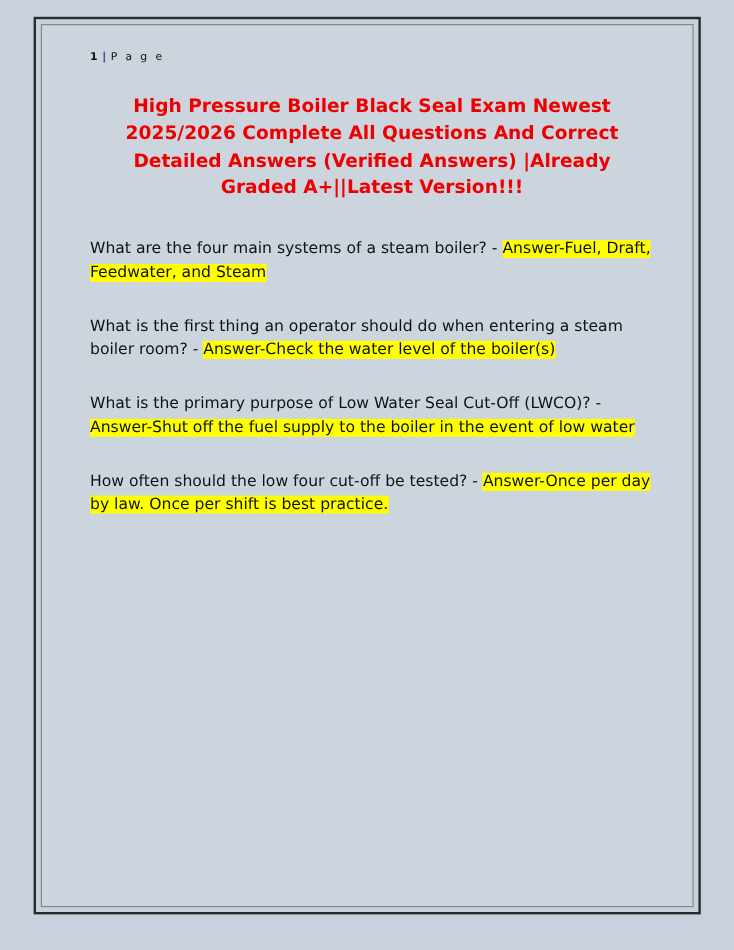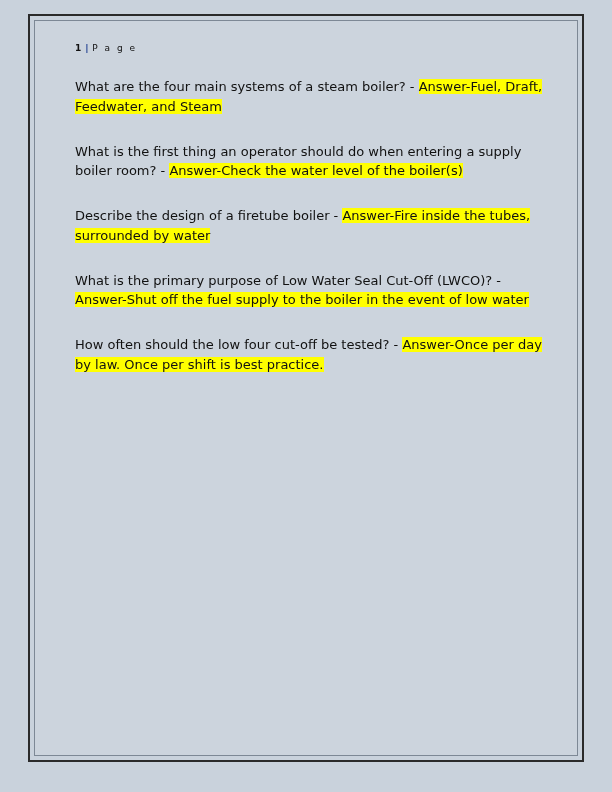--- a/index.html
+++ b/index.html
@@ -77,32 +77,30 @@
 
 <div class="page-frame">
   <div class="page-inner">
 
     <div class="page-header">
       <span class="num">1</span>
       <span class="sep">|</span>
       <span class="word">P a g e</span>
     </div>
 
+    <h1 class="doc-title">High Pressure Boiler Black Seal Exam Newest 2025/2026 Complete All Questions And Correct Detailed Answers (Verified Answers) |Already Graded A+||Latest Version!!!</h1>
 
     <div class="qa-block">
       <span>What are the four main systems of a steam boiler? - </span><span class="hl">Answer-Fuel, Draft, Feedwater, and Steam</span>
     </div>
 
     <div class="qa-block">
-      <span>What is the first thing an operator should do when entering a supply boiler room? - </span><span class="hl">Answer-Check the water level of the boiler(s)</span>
+      <span>What is the first thing an operator should do when entering a steam boiler room? - </span><span class="hl">Answer-Check the water level of the boiler(s)</span>
     </div>
 
-    <div class="qa-block">
-      <span>Describe the design of a firetube boiler - </span><span class="hl">Answer-Fire inside the tubes, surrounded by water</span>
-    </div>
 
     <div class="qa-block">
       <span>What is the primary purpose of Low Water Seal Cut-Off (LWCO)? - </span><span class="hl">Answer-Shut off the fuel supply to the boiler in the event of low water</span>
     </div>
 
     <div class="qa-block">
       <span>How often should the low four cut-off be tested? - </span><span class="hl">Answer-Once per day by law. Once per shift is best practice.</span>
     </div>
 
   </div>

